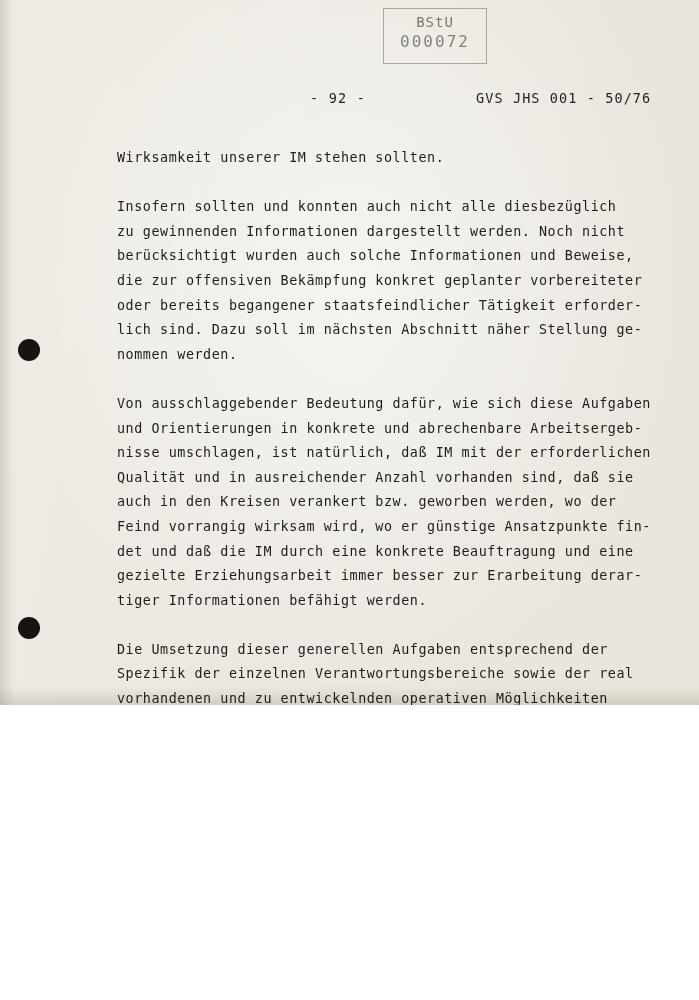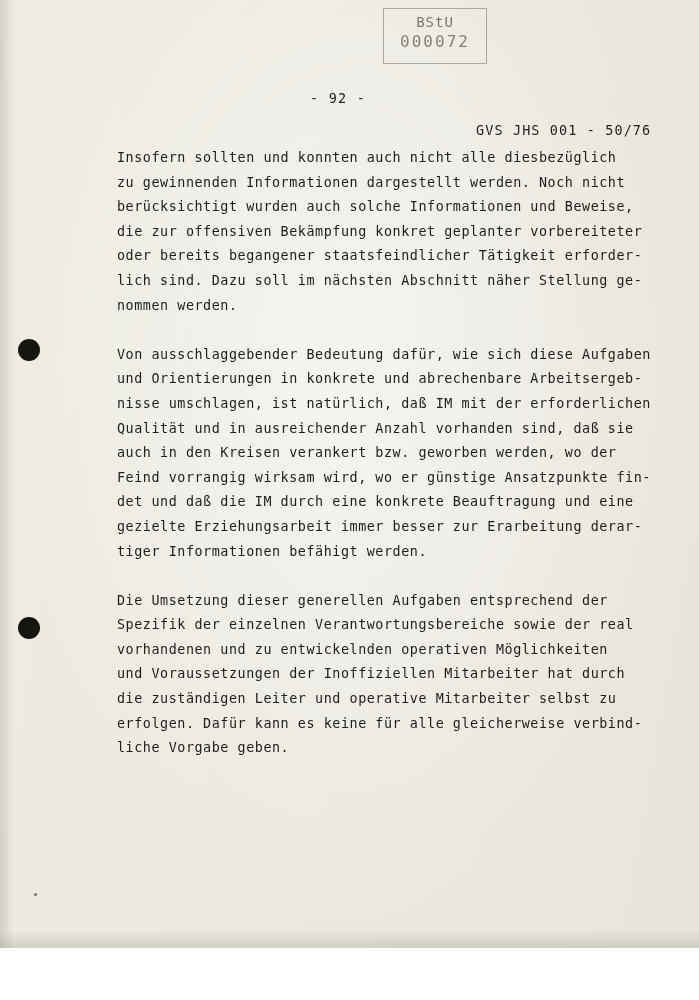--- a/index.html
+++ b/index.html
@@ -3,21 +3,21 @@
 <meta charset="utf-8">
 <style>
   html, body {
     margin: 0;
     padding: 0;
     background: #ffffff;
   }
   .page {
     position: relative;
     width: 699px;
-    height: 948px;
+    height: 705px;
     background: #eceae2;
     overflow: hidden;
     font-family: "DejaVu Sans Mono", monospace;
     color: #1c1a17;
   }
   
   .paper-texture {
     position: absolute;
     inset: 0;
     background:
@@ -83,21 +83,20 @@
     letter-spacing: 1.2px;
     color: #242220;
   }
   .doc-code {
     position: absolute;
     left: 476px;
     top: 0;
     font-size: 13.5px;
     letter-spacing: 1.1px;
     color: #242220;
-    margin-top: 32px;
   }
 
   
   .body {
     position: absolute;
     left: 117px;
     top: 146px;
     width: 540px;
   }
   .para {
@@ -147,20 +146,21 @@
     <div class="stamp-title">BStU</div>
     <div class="stamp-number">000072</div>
   </div>
 
   <div class="header-row">
     <div class="page-number">- 92 -</div>
     <div class="doc-code">GVS JHS 001 - 50/76</div>
   </div>
 
   <div class="body">
+    <p class="para first">Wirksamkeit unserer IM stehen sollten.</p>
     <p class="para">Insofern sollten und konnten auch nicht alle diesbezüglich
 zu gewinnenden Informationen dargestellt werden. Noch nicht
 berücksichtigt wurden auch solche Informationen und Beweise,
 die zur offensiven Bekämpfung konkret geplanter vorbereiteter
 oder bereits begangener staatsfeindlicher Tätigkeit erforder-
 lich sind. Dazu soll im nächsten Abschnitt näher Stellung ge-
 nommen werden.</p>
     <p class="para">Von ausschlaggebender Bedeutung dafür, wie sich diese Aufgaben
 und Orientierungen in konkrete und abrechenbare Arbeitsergeb-
 nisse umschlagen, ist natürlich, daß IM mit der erforderlichen

